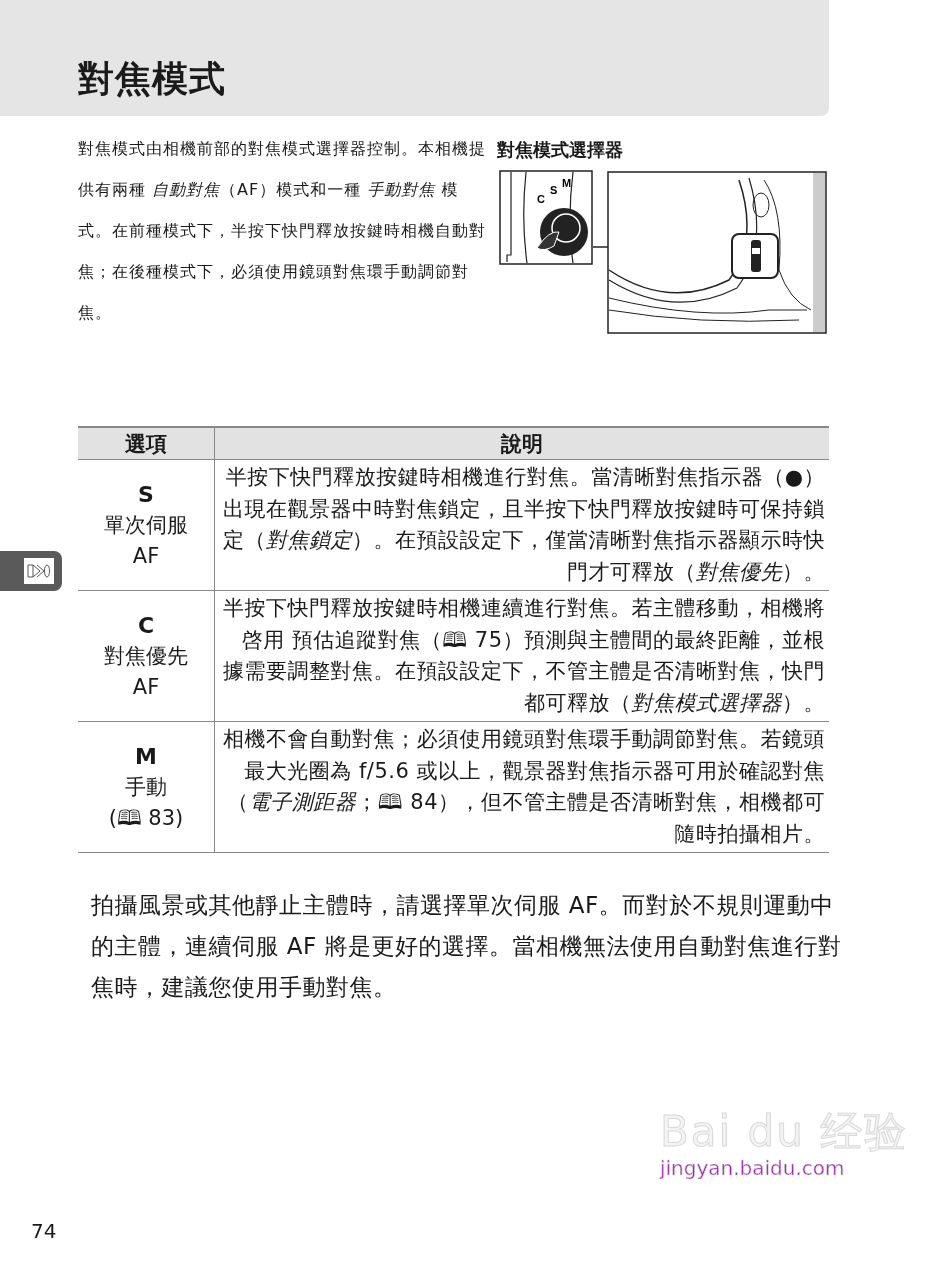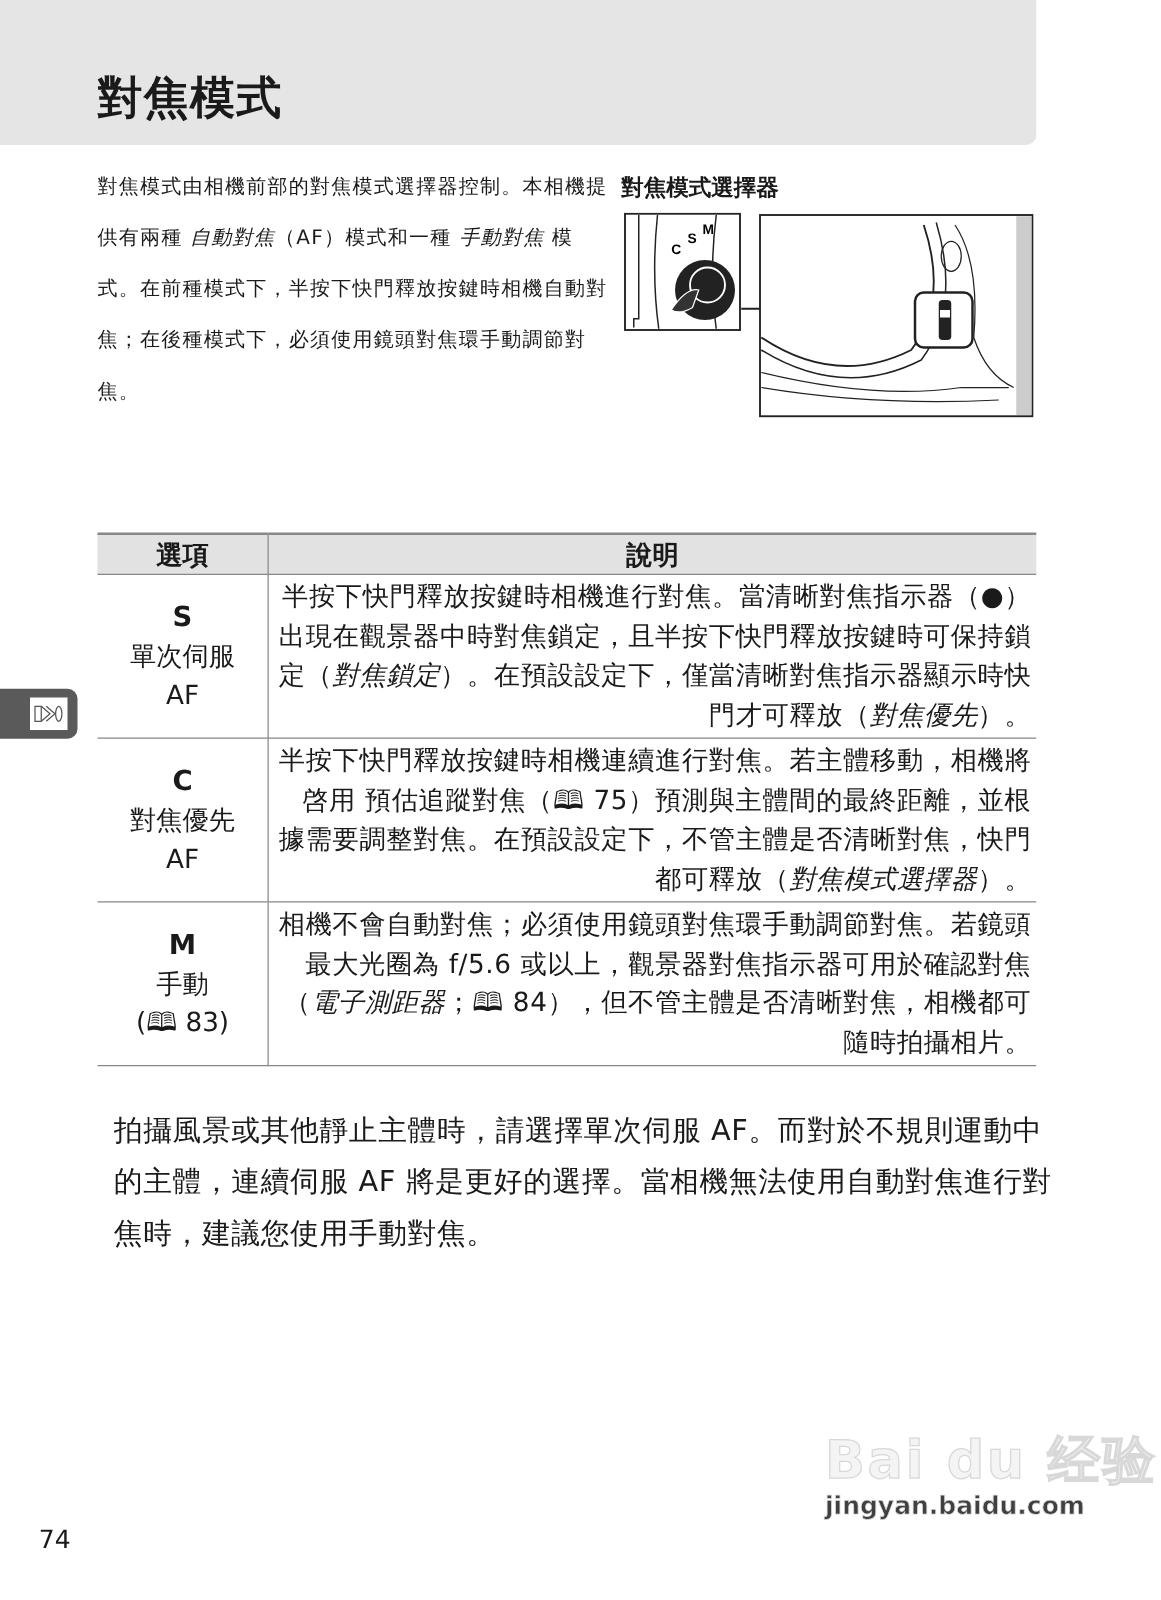--- a/index.html
+++ b/index.html
@@ -15,23 +15,23 @@
   table{position:absolute;left:78px;top:426px;width:751px;border-collapse:collapse;font-size:21px;}
   th{background:#e2e2e2;font-weight:bold;height:31px;border-top:2px solid #888;border-bottom:1px solid #888;font-size:21px;padding:0;}
   th.c1{width:136px;border-right:1px solid #888;}
   td{border-bottom:1px solid #888;vertical-align:middle;padding:0;}
   td.opt{text-align:center;border-right:1px solid #888;line-height:31px;}
   td.opt .code{font-weight:bold;font-size:22px;display:block;}
   td.desc{padding:2px 4px 2px 6px;line-height:31.5px;letter-spacing:0.5px;text-align:right;}
   td.desc i{font-style:italic;}
   .closing{position:absolute;left:78px;top:872px;width:755px;font-size:23px;line-height:41px;letter-spacing:0.5px;}
   .page-no{position:absolute;left:31px;top:1219px;font-size:20px;}
-  .wm{position:absolute;left:660px;top:1140px;color:#e8e8e8;font-weight:bold;}
+  .wm{position:absolute;left:660px;top:1104px;color:#e8e8e8;font-weight:normal;}
   .wm .big{font-size:42px;letter-spacing:2px;-webkit-text-stroke:1px #d8d8d8;color:#f4f4f4;}
-  .wm .small{font-size:20px;-webkit-text-stroke:0.6px #d8d8d8;color:#404040;margin-top:-4px;}
+  .wm .small{font-size:20px;-webkit-text-stroke:0.6px #d8d8d8;color:#a21caf;margin-top:-4px;}
 </style>
 </head>
 <body>
 
 <div class="title-band"></div>
 <h1 class="title" style="margin:0;">對焦模式</h1>
 
 <div class="intro">
   <span>對焦模式由相機前部的對焦模式選擇器控制。本相機提供有兩種 </span><i>自動對焦</i><span>（AF）模式和一種 </span><i>手動對焦</i><span> 模式。在前種模式下，半按下快門釋放按鍵時相機自動對焦；在後種模式下，必須使用鏡頭對焦環手動調節對焦。</span>
 </div>

